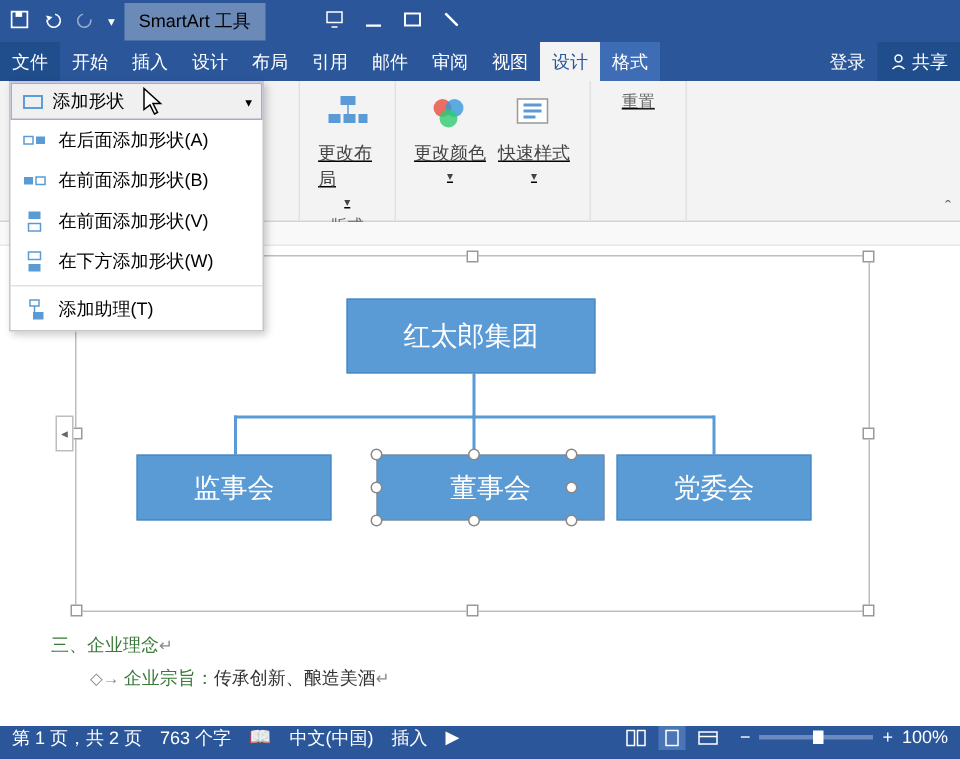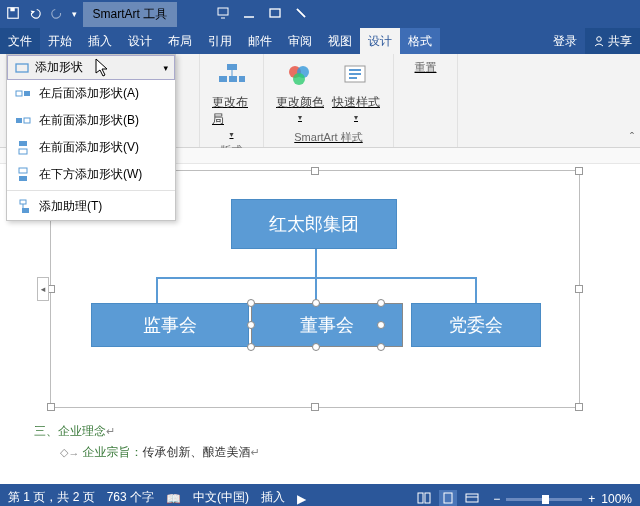--- a/index.html
+++ b/index.html
@@ -39,36 +39,36 @@
 .smartart-sel{position:absolute;top:6px;left:50px;width:530px;height:238px;border:1px solid #bdbdbd;}
 .selhandle{width:8px;height:8px;background:#fff;border:1px solid #999;position:absolute;}
 .sh-tl{top:-4px;left:-4px;}.sh-tr{top:-4px;right:-4px;}.sh-bl{bottom:-4px;left:-4px;}.sh-br{bottom:-4px;right:-4px;}
 .sh-t{top:-4px;left:50%;margin-left:-4px;}.sh-b{bottom:-4px;left:50%;margin-left:-4px;}
 .sh-l{left:-4px;top:50%;margin-top:-4px;}.sh-r{right:-4px;top:50%;margin-top:-4px;}
 .expand-tab{position:absolute;left:-14px;top:50%;margin-top:-12px;width:12px;height:24px;background:#fff;border:1px solid #bdbdbd;display:flex;align-items:center;justify-content:center;font-size:9px;color:#666;}
 .orgchart{position:relative;width:100%;height:100%;}
 .node{position:absolute;background:#5b9bd5;color:#fff;display:flex;align-items:center;justify-content:center;font-size:18px;border:1px solid #4a8bc5;}
 .node.top{left:180px;top:28px;width:166px;height:50px;}
 .node.sel{border:1.5px solid #888;}
-.node.c1{left:40px;top:132px;width:158px;height:44px;}
+.node.c1{left:40px;top:132px;width:130px;height:44px;}
 .node.c2{left:200px;top:132px;width:152px;height:44px;}
 .node.c3{left:360px;top:132px;width:130px;height:44px;}
 .conn{position:absolute;background:#5b9bd5;}
 .conn.v1{left:264px;top:78px;width:2px;height:30px;}
 .conn.h1{left:105px;top:106px;width:320px;height:2px;}
 .conn.v2{left:105px;top:106px;width:2px;height:26px;}
 .conn.v3{left:264px;top:106px;width:2px;height:26px;}
 .conn.v4{left:424px;top:106px;width:2px;height:26px;}
 .nhandle{width:8px;height:8px;border:1px solid #888;background:#fff;border-radius:50%;position:absolute;}
 .section-title{position:absolute;top:258px;left:34px;color:#3a7a3a;font-size:15px;font-family:SimSun;}
 .section-body{position:absolute;top:280px;left:60px;font-size:13px;font-family:SimSun;color:#333;}
 .section-body .label{color:#3a7a3a;}
 .arrow-sym{color:#888;font-size:11px;}
 
-.statusbar{position:absolute;bottom:0;left:0;right:0;height:22px;background:#2b579a;color:#fff;display:flex;align-items:flex-end;padding:0 8px;gap:12px;font-size:11px;}
+.statusbar{position:absolute;bottom:0;left:0;right:0;height:22px;background:#2b579a;color:#fff;display:flex;align-items:flex-start;padding:0 8px;gap:12px;font-size:11px;}
 .statusbar .spacer{flex:1;}
 .viewbtns{display:flex;gap:6px;align-items:center;}
 .viewbtns span{width:18px;height:16px;display:flex;align-items:center;justify-content:center;}
 .viewbtns span.active{background:#4a76b8;}
 .zoom{display:flex;align-items:center;gap:6px;}
 .zoom-track{width:76px;height:3px;background:#6b8abf;position:relative;}
 .zoom-thumb{position:absolute;left:36px;top:-3px;width:7px;height:9px;background:#fff;}
 </style>
 </head>
 <body>
@@ -178,21 +178,20 @@
         <div class="ricon">
             <svg width="30" height="28" viewBox="0 0 30 28">
               <rect x="4" y="4" width="20" height="16" fill="#fff" stroke="#999"></rect>
               <path d="M8 8 L20 8 M8 12 L20 12 M8 16 L16 16" stroke="#5b9bd5" stroke-width="2"></path>
             </svg>
           </div>
         <span>快速样式</span>
           <span style="font-size:8px;">▾</span>
       </div>
     </div>
-    <div class="glabel">SmartArt 样式</div>
   </div>
   <div class="rgroup" style="width:64px;">
     <div class="glabel">重置</div>
   </div>
   <div class="ribbon-collapse">ˆ</div>
 </div>
 
 <div class="dropdown">
   <div class="dd-header">
     <span class="dd-icon">

